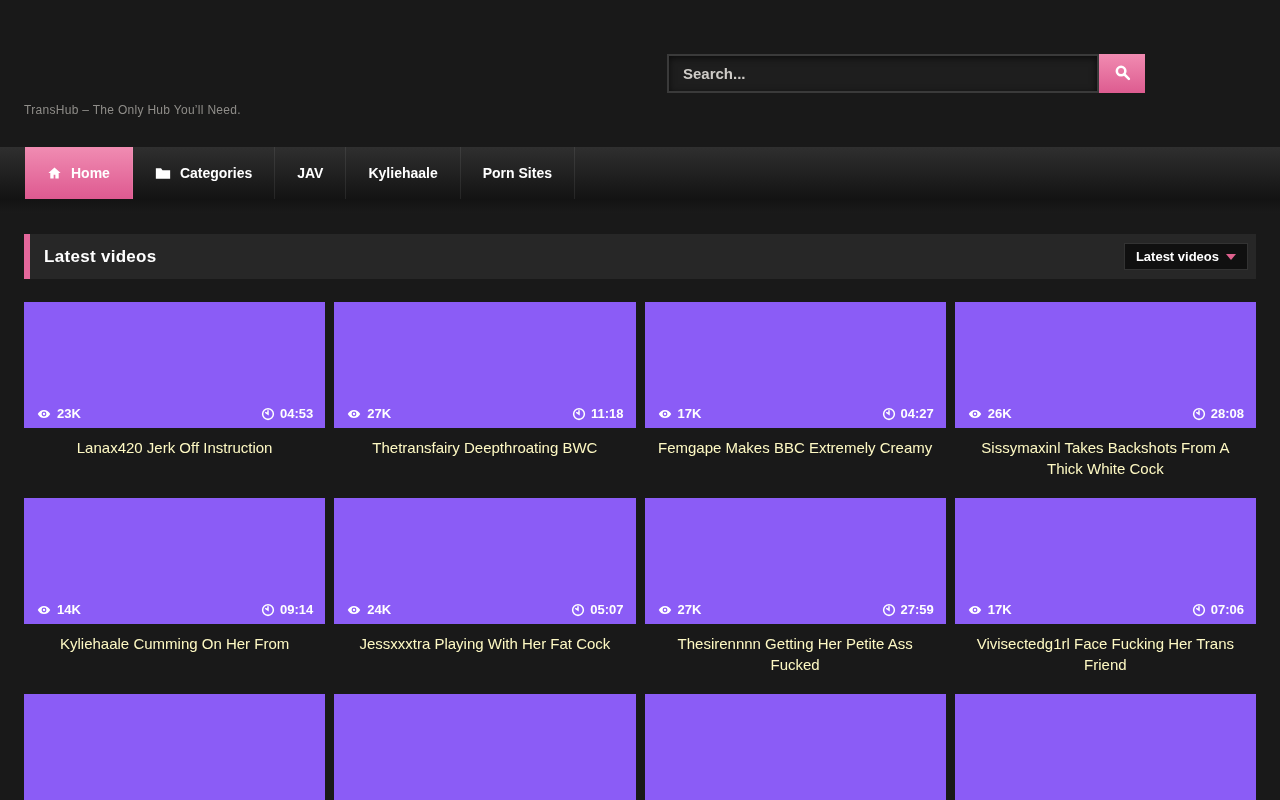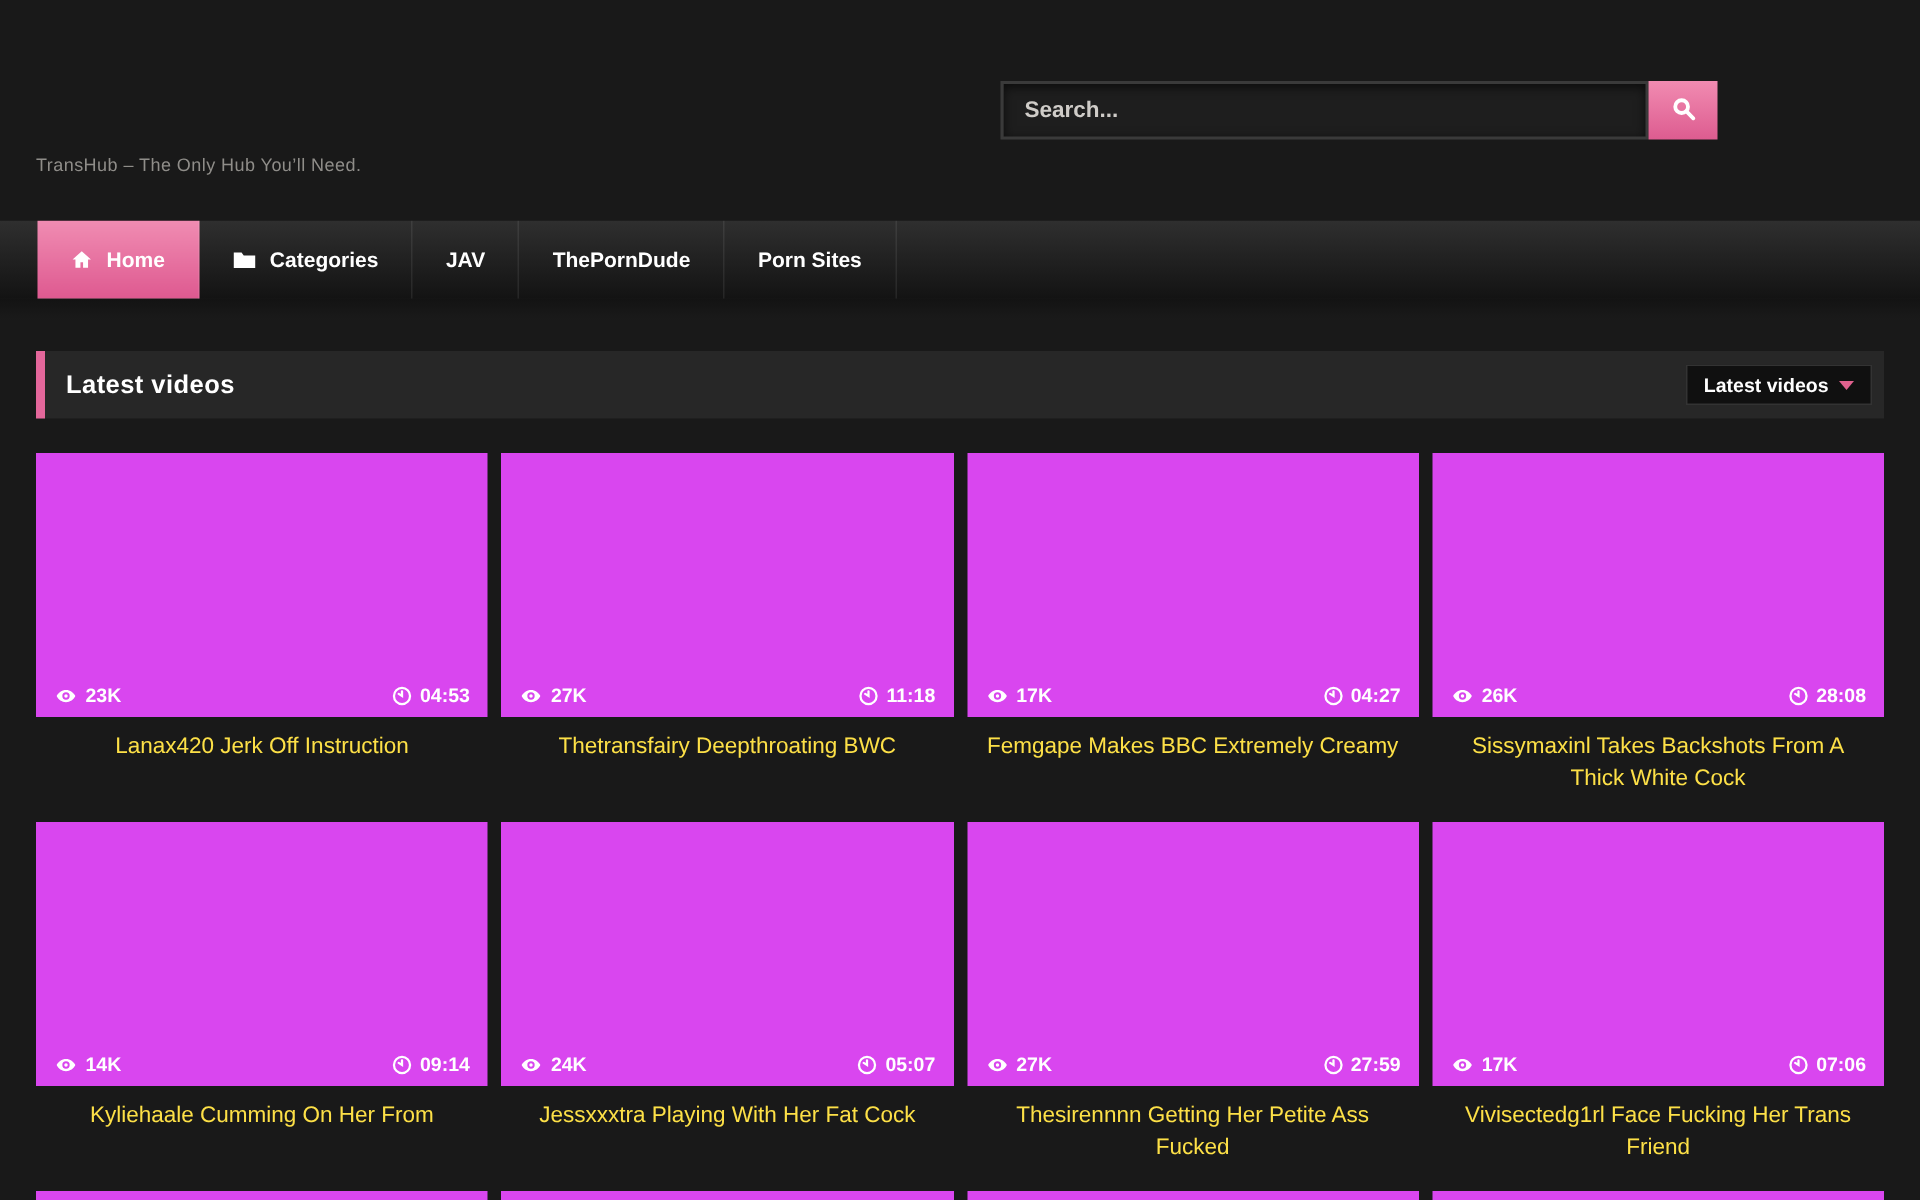--- a/index.html
+++ b/index.html
@@ -47,28 +47,28 @@
     margin-left:auto; background:#101010; border:1px solid #333; color:#fff;
     font-size:13px; font-weight:bold; padding:5px 11px; cursor:pointer;
     display:flex; align-items:center; gap:7px; font-family:"Liberation Sans", sans-serif;
   }
   .caret-down { width:0; height:0; border-left:5px solid transparent;
                 border-right:5px solid transparent; border-top:6px solid #e0618e; }
 
   
   .grid { margin-top:23px; display:grid; grid-template-columns:repeat(4,1fr); column-gap:9px; }
   .card { cursor:pointer; }
-  .thumb { position:relative; height:176px; background:#d946ef; }
+  .thumb { position:relative; height:126px; background:#8b5cf6; }
   .meta { position:absolute; left:12px; right:12px; bottom:7px;
           display:flex; justify-content:space-between; color:#fff;
           font-size:13px; font-weight:bold; }
   .meta-item { display:flex; align-items:center; gap:5px; }
   .meta-item svg { display:block; }
   .title { min-height:70px; padding:9px 8px 0; text-align:center;
-           color:#fde047; font-size:15px; line-height:21px; }
+           color:#fef9c3; font-size:15px; line-height:21px; }
 </style>
 </head>
 <body>
 
 <div class="header">
   <div class="search-wrap">
     <input class="search-input" type="text" placeholder="Search..." style="">
     <button class="search-btn">
       <span class="icon">
         <svg width="17" height="17" viewBox="0 0 24 24" fill="none" stroke="#fff" stroke-width="3.6" stroke-linecap="round">
@@ -97,21 +97,21 @@
         </svg>
       </span>
     <span>Categories</span>
   </div>
     <div class="nav-item">
 
     <span>JAV</span>
   </div>
     <div class="nav-item">
 
-    <span>ThePornDude</span>
+    <span>Kyliehaale</span>
   </div>
     <div class="nav-item">
 
     <span>Porn Sites</span>
   </div>
   </div>
 <div class="nav-shadow"></div>
 
 <div class="main">
   <div class="section-bar">

